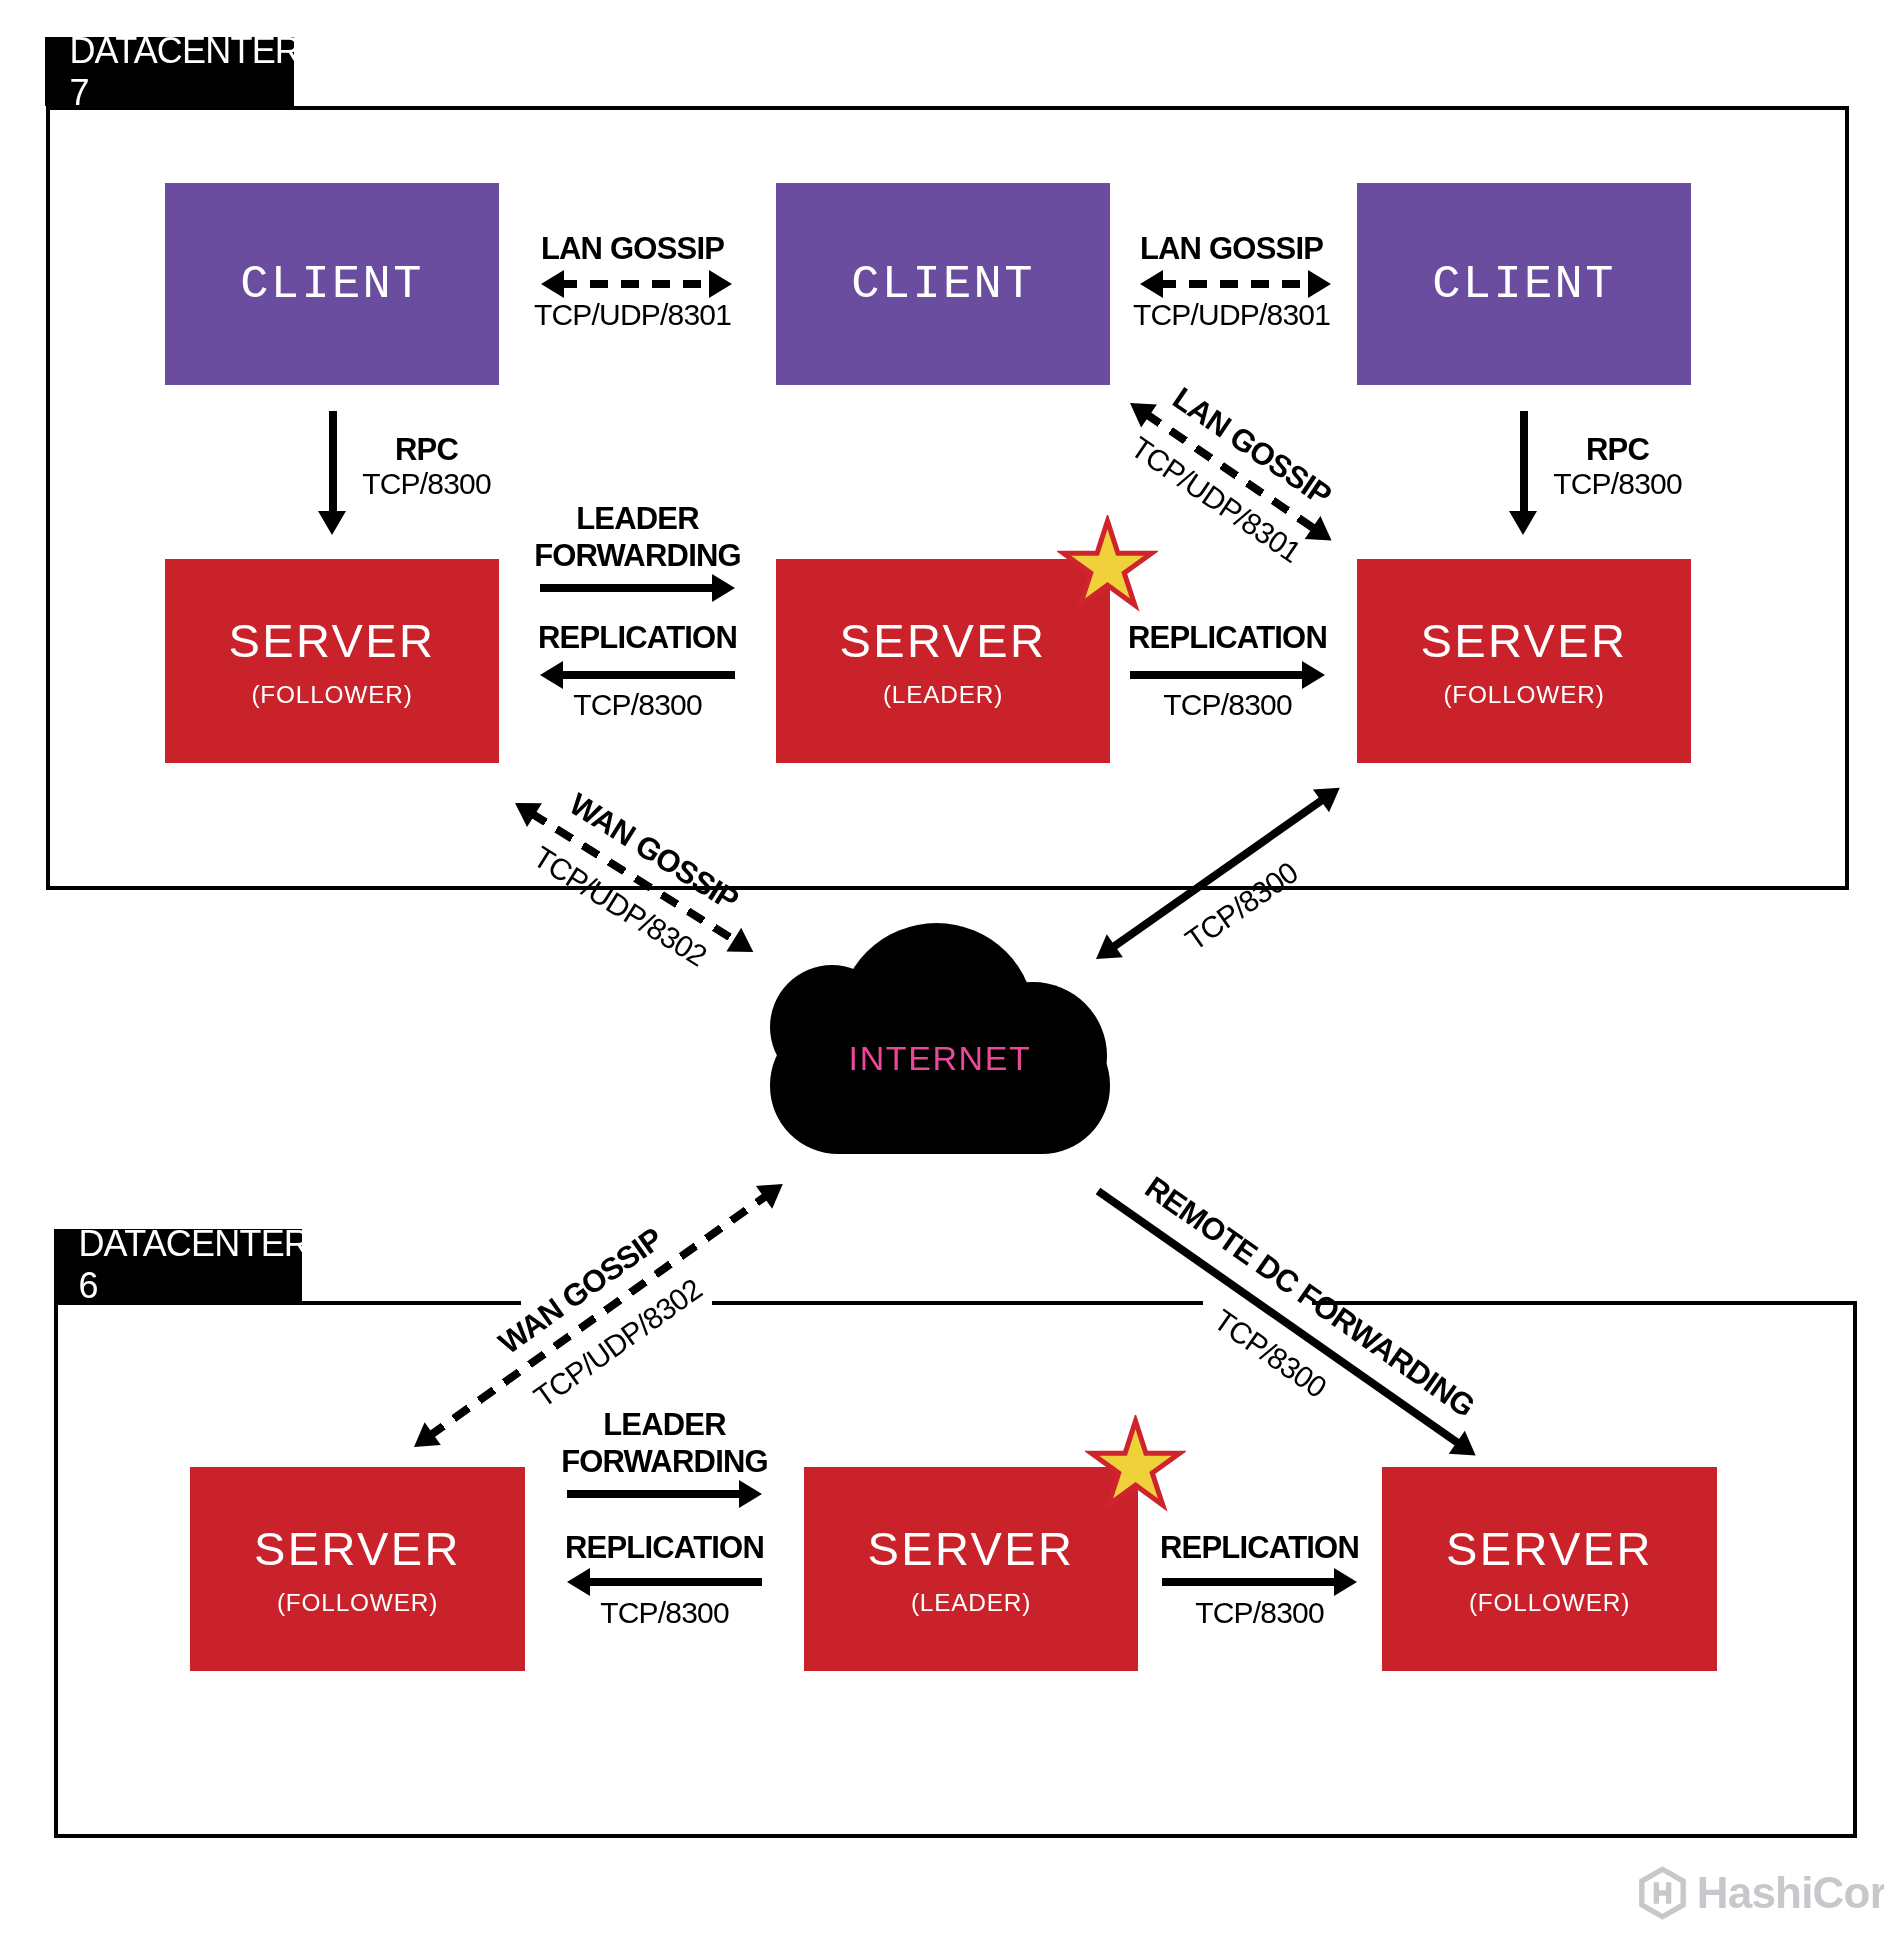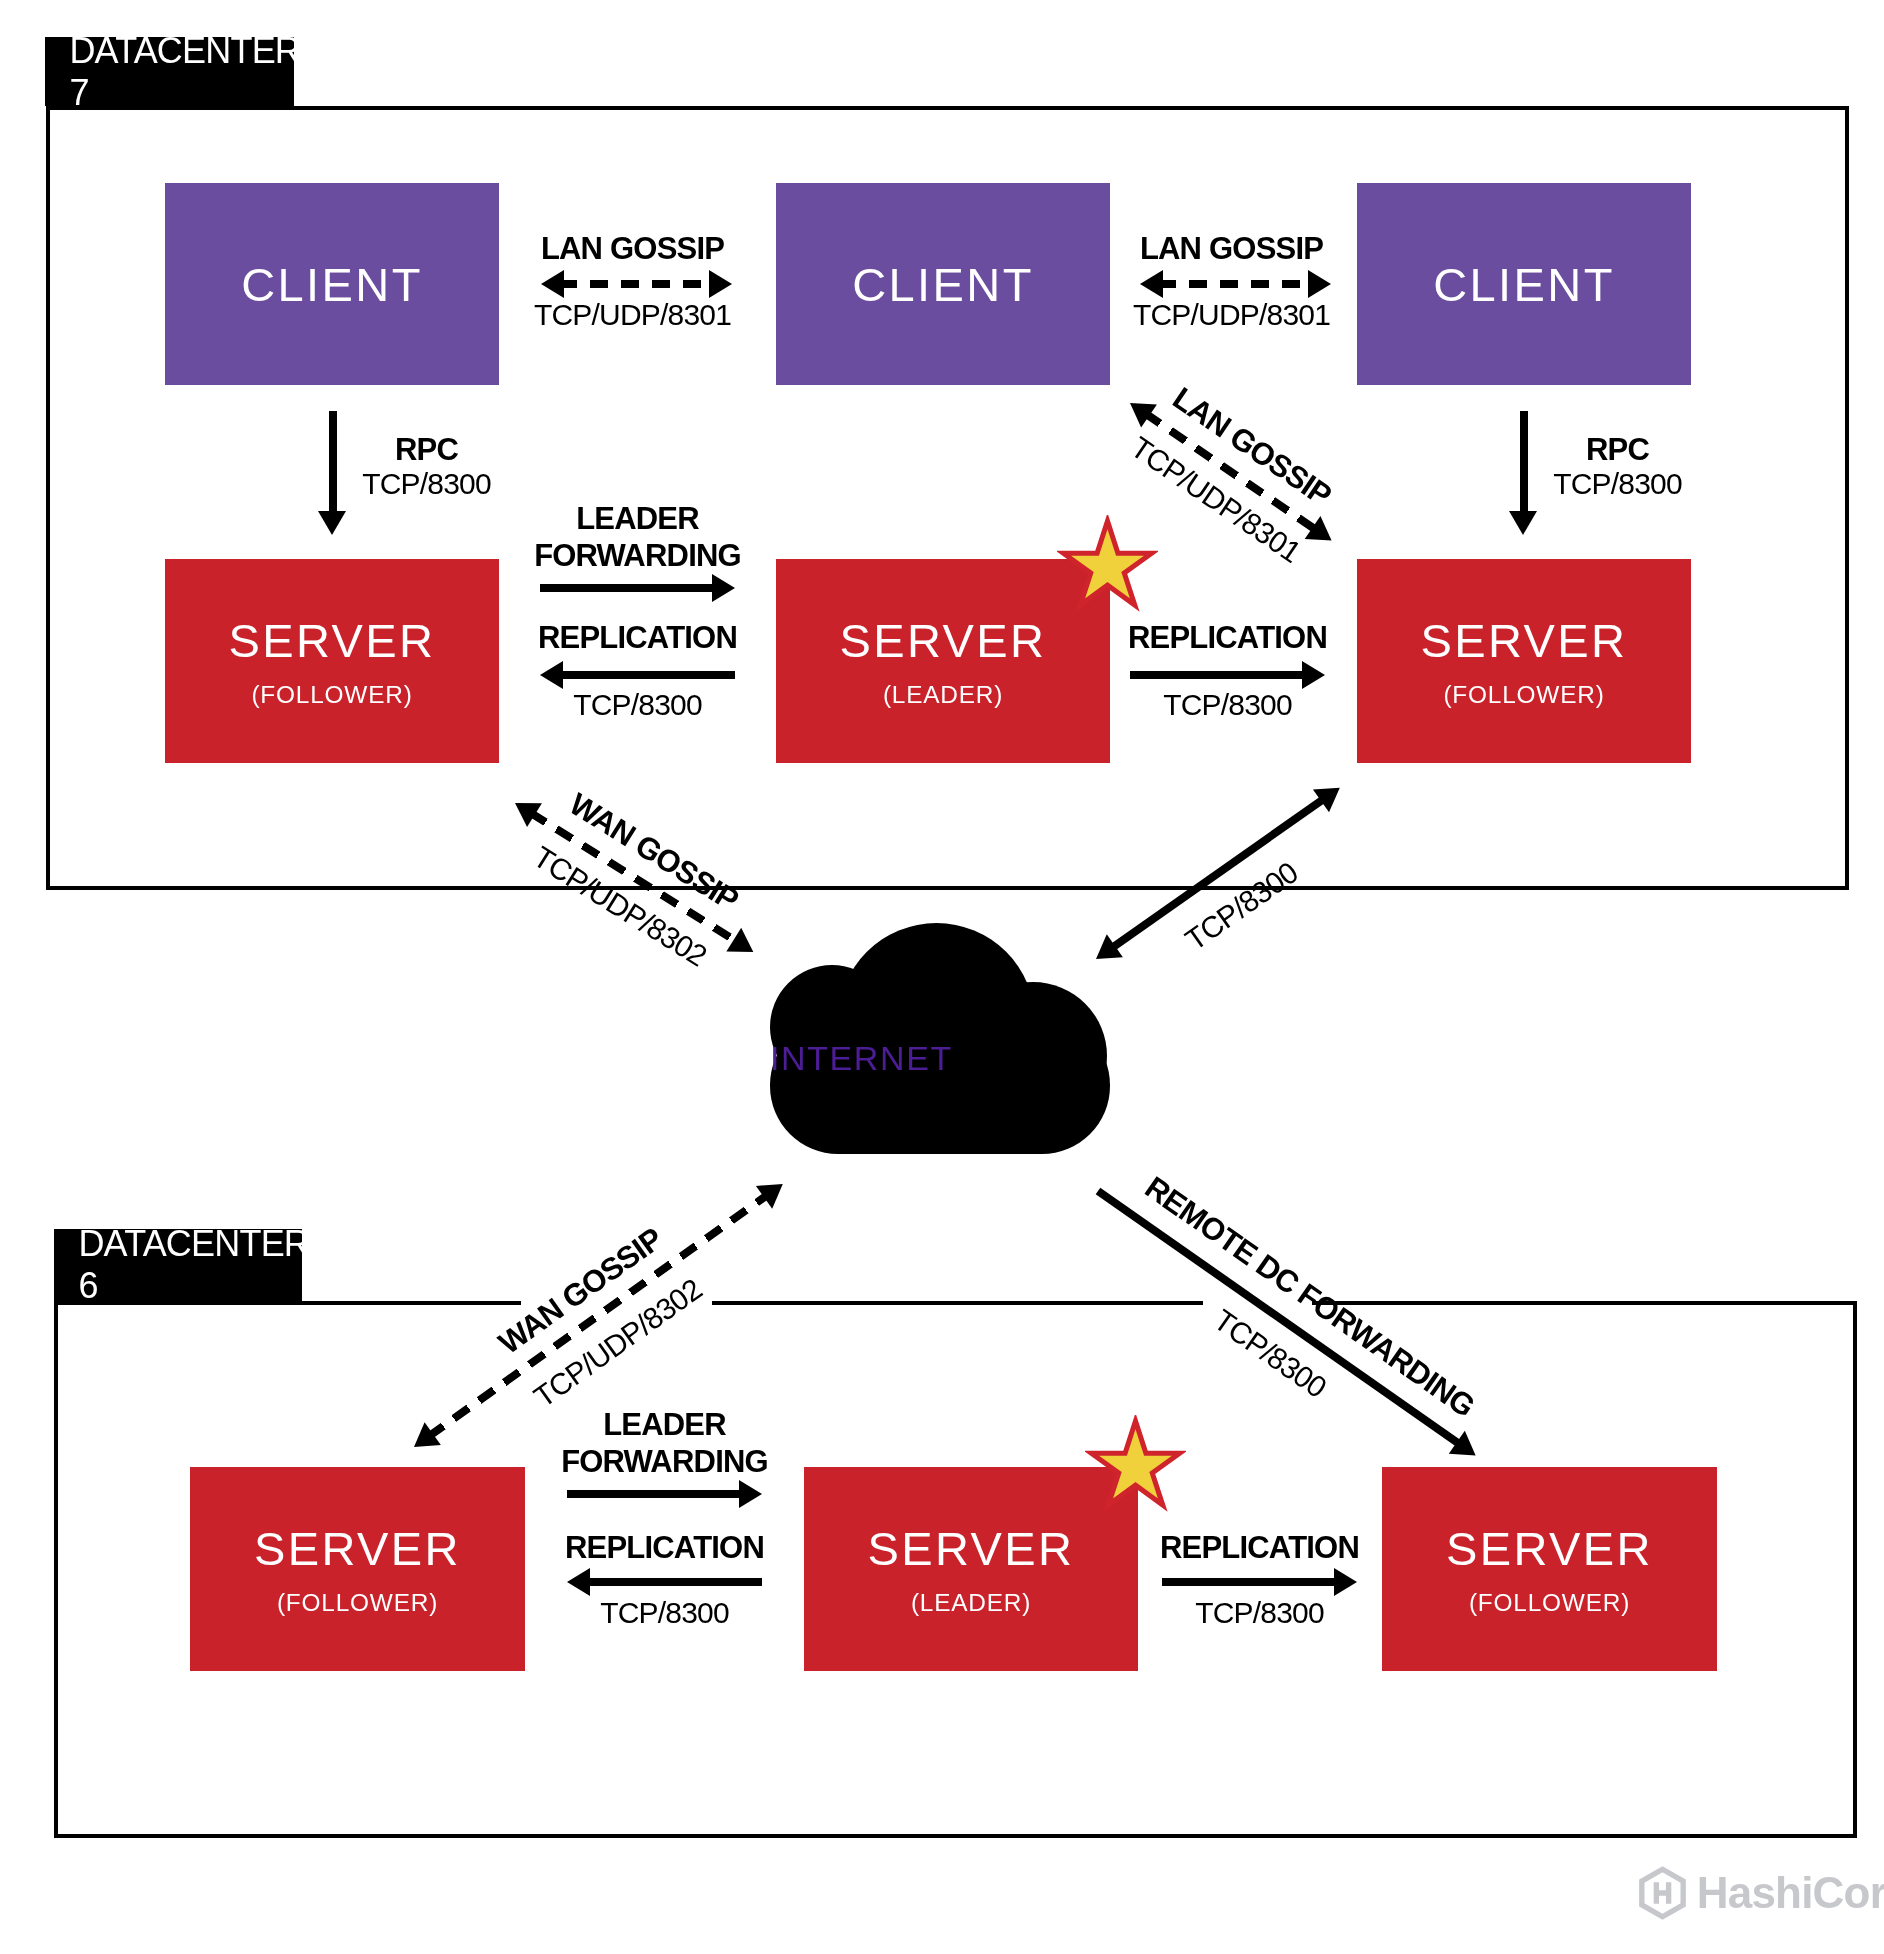--- a/index.html
+++ b/index.html
@@ -7,21 +7,21 @@
 
   
   .dc-frame{position:absolute;border:4.9px solid #000;background:transparent;z-index:1;}
   .dc-tab{position:absolute;background:#000;color:#fff;display:flex;align-items:center;padding-left:24.4px;
           font-size:36px;letter-spacing:-0.8px;z-index:2;box-sizing:border-box;}
   .gap{position:absolute;background:#fff;z-index:2;}
 
   
   .node{position:absolute;display:flex;flex-direction:column;align-items:center;justify-content:center;
         color:#fff;z-index:3;text-align:center;}
-  .client{background:var(--client-purple,#6A4D9E);}
+  .client{background:var(--client-purple,#6A4D9E);font-family:Liberation Mono, monospace;}
   .server{background:var(--server-red,#CA222B);}
   .node .name{font-size:47px;letter-spacing:2.4px;font-weight:400;}
   .node .role{font-size:24.4px;letter-spacing:0.8px;margin-top:13px;}
 
   
   .lbl{position:absolute;text-align:center;white-space:nowrap;z-index:4;color:#000;letter-spacing:-0.8px;}
   .lbl-b{font-weight:700;font-size:31px;}
   .lbl-r{font-weight:400;font-size:30px;}
   .two-line{line-height:37px;}
 
@@ -45,21 +45,21 @@
   
   .diag{transform-origin:0 14px;}
 
   
   .diag-label{position:absolute;display:flex;flex-direction:column;align-items:center;z-index:4;white-space:nowrap;color:#000;letter-spacing:-0.8px;}
 
   
   .cloud{position:absolute;z-index:3;}
   .cloud .blob{position:absolute;background:#000;border-radius:50%;}
   .cloud .body{position:absolute;background:#000;border-radius:68px;}
-  .cloud .cap{position:absolute;color:#4c1d95;width:100%;text-align:left;font-size:34px;letter-spacing:1.6px;z-index:4;}
+  .cloud .cap{position:absolute;color:#ec4899;width:100%;text-align:center;font-size:34px;letter-spacing:1.6px;z-index:4;}
 
   .star{position:absolute;z-index:5;}
 
   .brand{position:absolute;display:flex;align-items:center;gap:9.8px;z-index:3;}
   .brand .word{font-size:44px;font-weight:700;color:var(--logo-gray,#C7C8CC);letter-spacing:-0.8px;}
 </style>
 </head>
 <body>
 
 <div class="dc-frame" style="left:46px;top:106px;width:1795px;height:776px;"></div>

